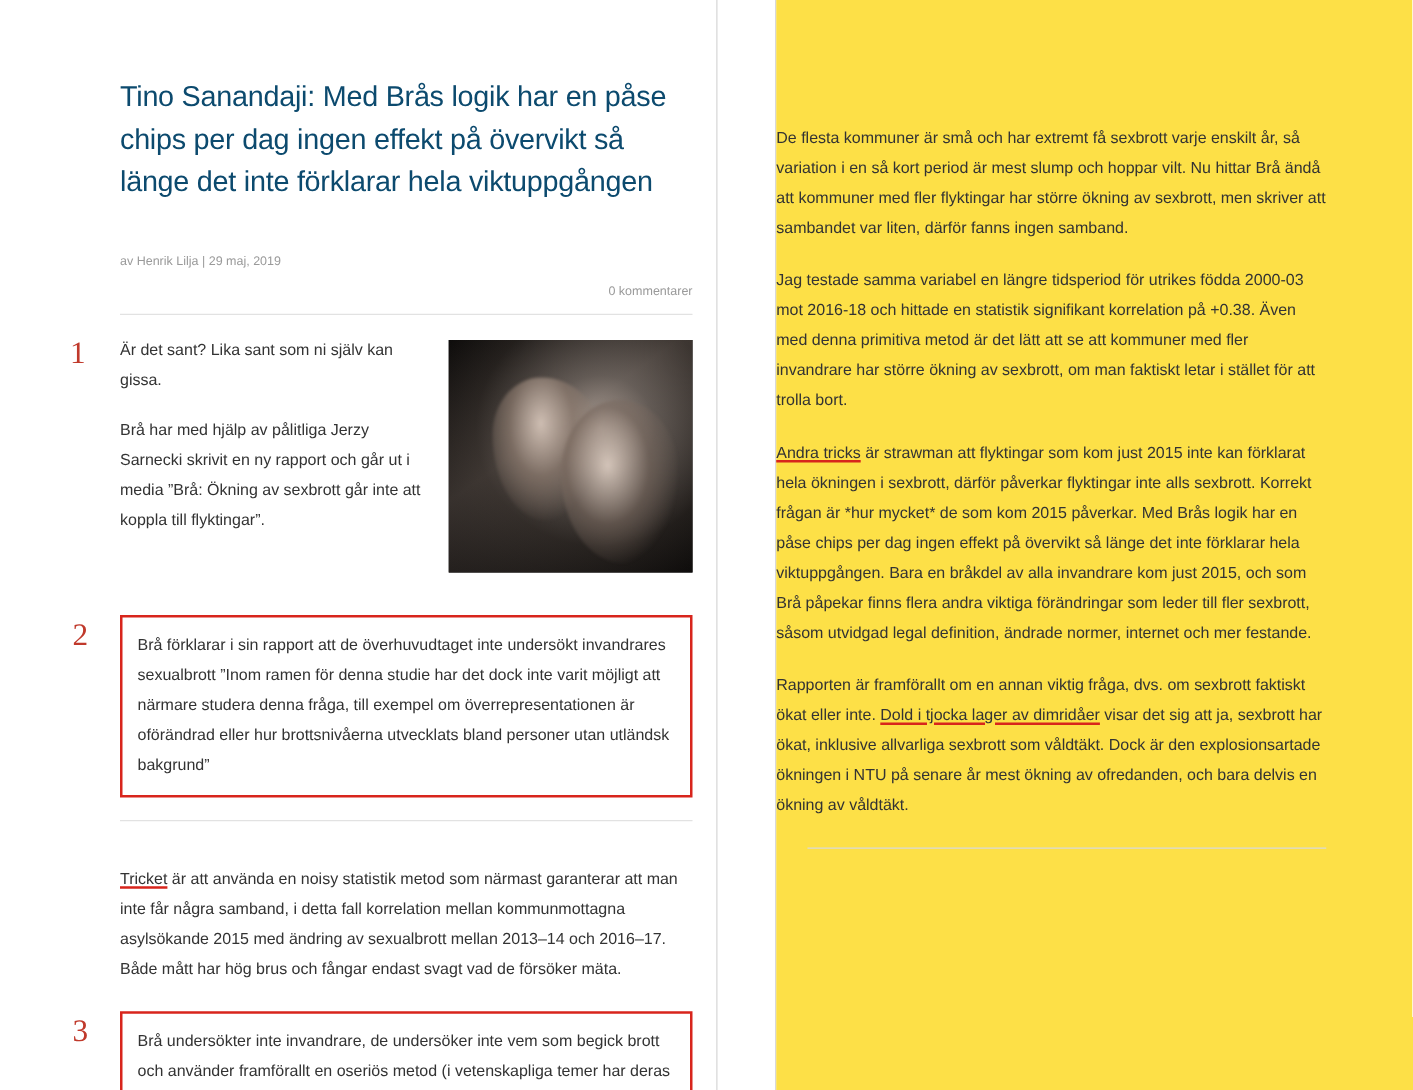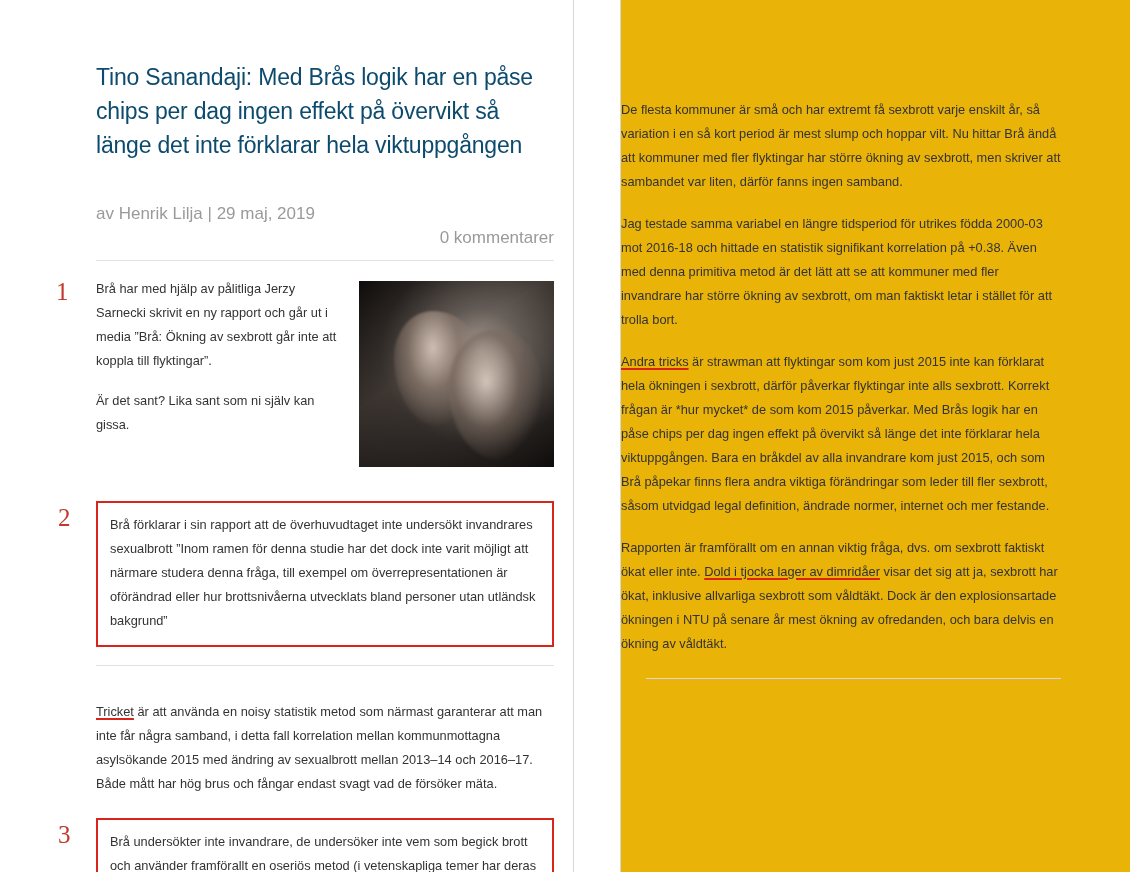--- a/index.html
+++ b/index.html
@@ -47,21 +47,21 @@
     letter-spacing: -0.2px;
   }
 
   .byline-row {
     display: flex;
     justify-content: space-between;
     align-items: center;
     border-bottom: 1px solid #e2e2e2;
     margin: 18px 8px 0 8px;
     padding-bottom: 12px;
-    font-size: 17px;
+    font-size: 10px;
     color: #9a9a9a;
   }
   .byline-left { white-space: nowrap; }
   .byline-right { white-space: nowrap; margin-top: 48px; }
 
   .block {
     position: relative;
     margin: 0 8px;
     font-size: 12.8px;
     line-height: 24px;
@@ -139,21 +139,21 @@
     margin-top: 20px;
   }
 
   
   #right-column {
     position: absolute;
     left: 621px;
     top: 0;
     width: 509px;
     height: 872px;
-    background: #eab308;
+    background: #fde047;
   }
   #right-column .inner {
     padding: 98px 45px 0 0;
     margin-left: 0;
     width: 440px;
     font-size: 12.8px;
     line-height: 24px;
     color: #333;
   }
   #right-column p { margin: 0 0 18px 0; }
@@ -177,22 +177,22 @@
   <h1 class="article-title">Tino Sanandaji: Med Brås logik har en påse chips per dag ingen effekt på övervikt så länge det inte förklarar hela viktuppgången</h1>
 
   <div class="byline-row">
     <span class="byline-left">av Henrik Lilja | 29 maj, 2019</span>
     <span class="byline-right">0 kommentarer</span>
   </div>
 
   <div class="block" id="intro-block">
     <span class="marker">1</span>
     <div class="photo"></div>
+    <p>Är det sant? Lika sant som ni själv kan gissa.</p>
     <p>Brå har med hjälp av pålitliga Jerzy Sarnecki skrivit en ny rapport och går ut i media ”Brå: Ökning av sexbrott går inte att koppla till flyktingar”.</p>
-    <p>Är det sant? Lika sant som ni själv kan gissa.</p>
   </div>
 
   <div class="block highlight-box" id="quote-block">
     <span class="marker">2</span>
     <p>Brå förklarar i sin rapport att de överhuvudtaget inte undersökt invandrares sexualbrott ”Inom ramen för denna studie har det dock inte varit möjligt att närmare studera denna fråga, till exempel om överrepresentationen är oförändrad eller hur brottsnivåerna utvecklats bland personer utan utländsk bakgrund”</p>
   </div>
 
   <div class="block" id="trick-block">
     <p><a class="u-link" href="#">Tricket</a><span> är att använda en noisy statistik metod som närmast garanterar att man inte får några samband, i detta fall korrelation mellan kommunmottagna asylsökande 2015 med ändring av sexualbrott mellan 2013–14 och 2016–17. Både mått har hög brus och fångar endast svagt vad de försöker mäta.</span></p>
   </div>

